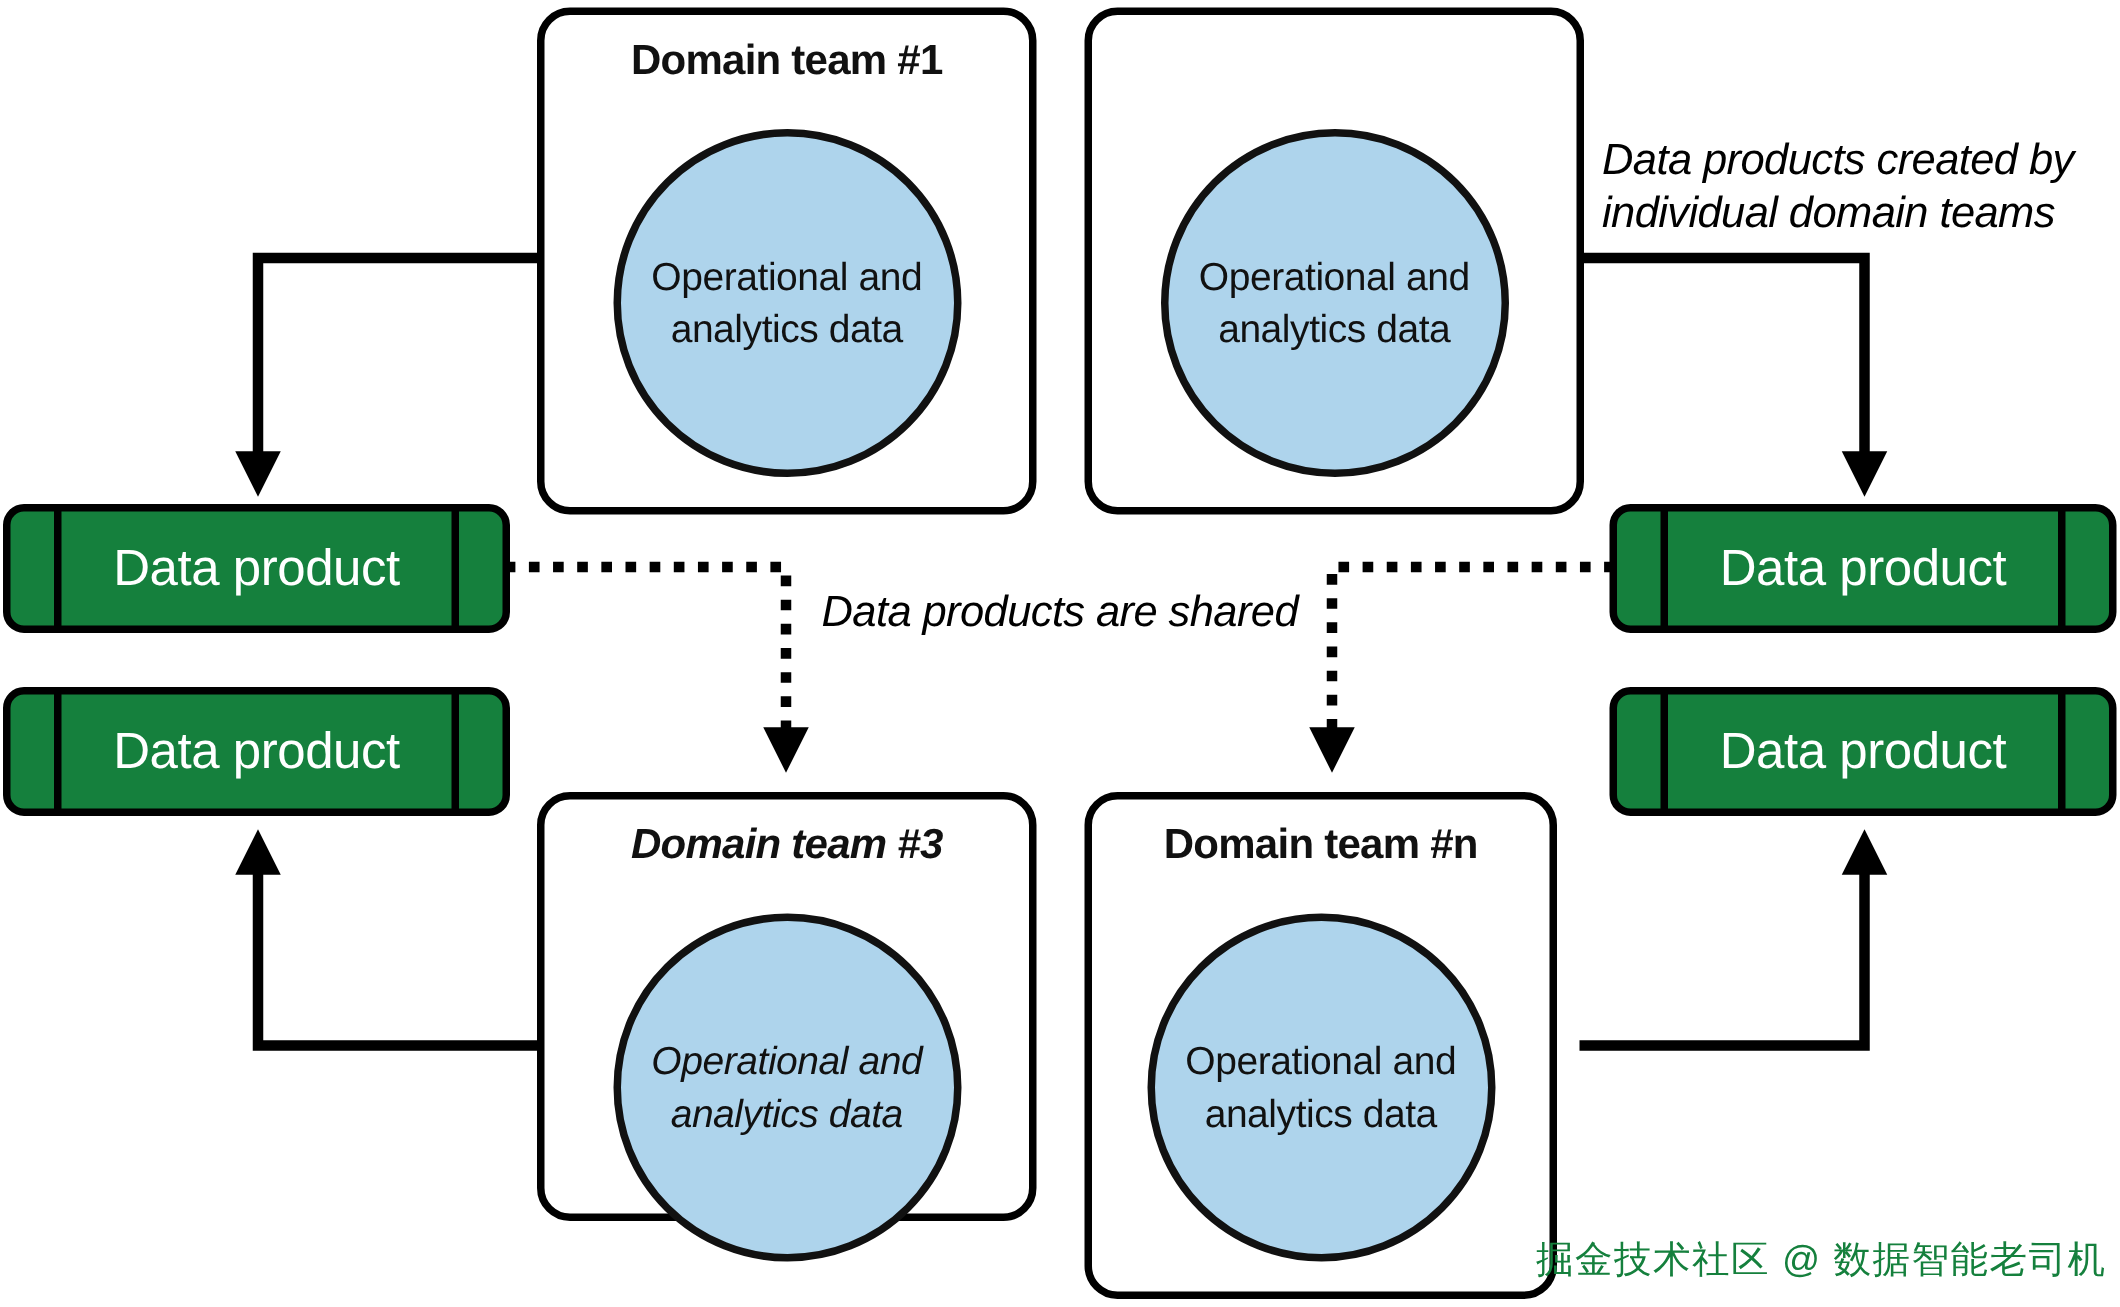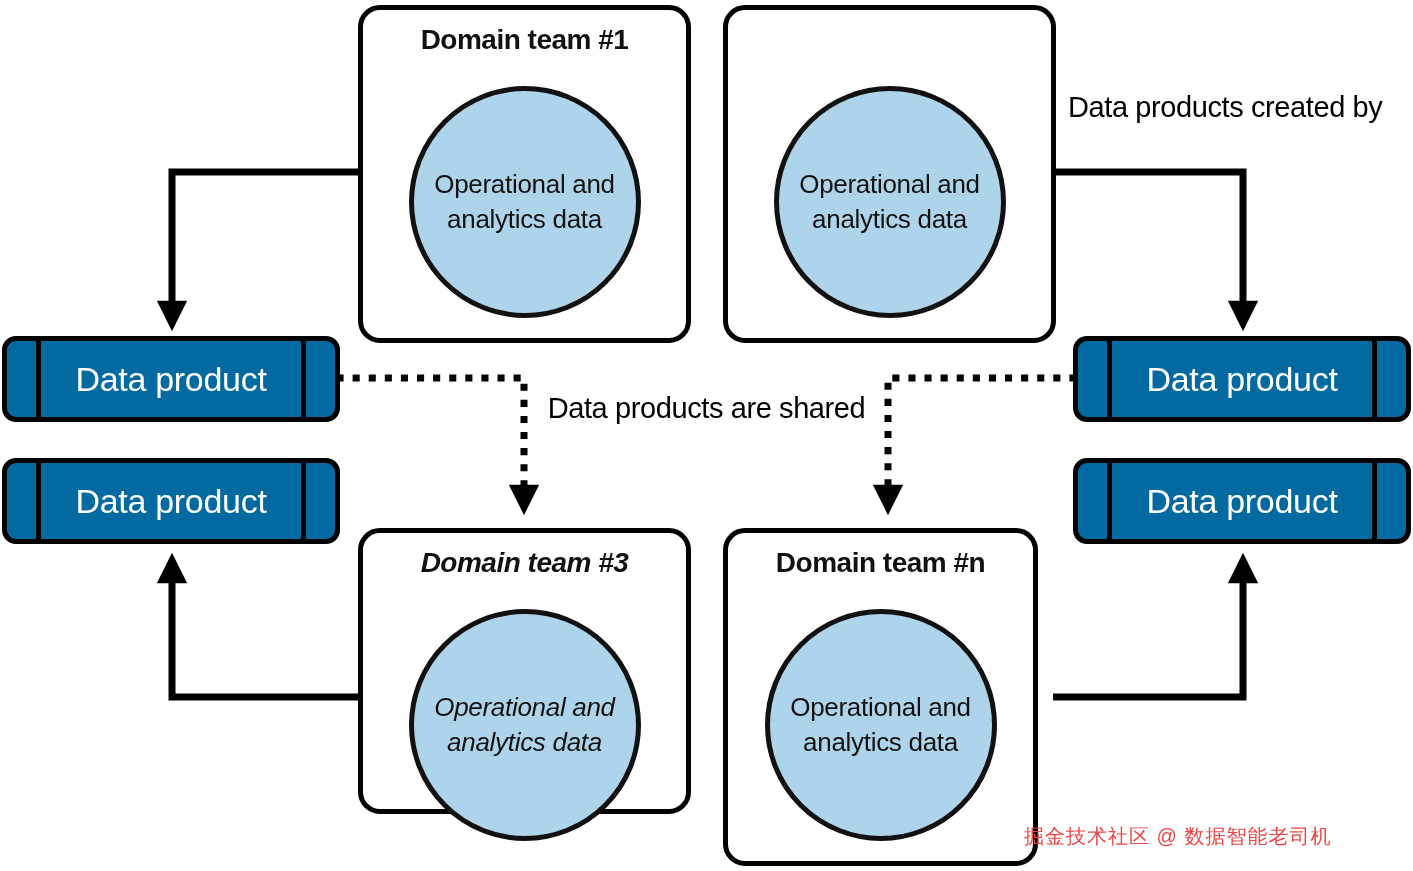--- a/index.html
+++ b/index.html
@@ -66,21 +66,21 @@
     text-align: center;
     letter-spacing: -0.3px;
     padding: 0 10px;
   }
 
   
   .data-product {
     position: absolute;
     box-sizing: border-box;
     height: 86px;
-    background: #0369a1;
+    background: #15803d;
     border: 5px solid #000000;
     border-radius: 14px;
     display: flex;
     align-items: center;
     justify-content: center;
   }
   .data-product .dp-label {
     font-size: 34px;
     color: #ffffff;
     letter-spacing: -0.3px;
@@ -93,33 +93,34 @@
     top: -5px;
     bottom: -5px;
     width: 5px;
     background: #000000;
     z-index: 1;
   }
 
   
   .annotation {
     position: absolute;
+    font-style: italic;
     font-size: 29px;
     line-height: 1.22;
     color: #000000;
     letter-spacing: -0.4px;
   }
   .ann-right { text-align: left; }
   .ann-center { text-align: center; }
 
   
   .watermark {
     position: absolute;
-    font-size: 20px;
-    color: #ef4444;
+    font-size: 25px;
+    color: #15803d;
     white-space: nowrap;
     letter-spacing: 1px;
   }
 </style>
 </head>
 <body>
 
 <div id="canvas">
 
   <svg id="edges" viewBox="0 0 1413 871">
@@ -191,20 +192,21 @@
   </div>
 
   <div class="data-product" style="left:1073px; top:458px; width:338px;">
     <span class="dp-bar" style="left:29px;"></span>
     <span class="dp-bar" style="right:29px;"></span>
     <span class="dp-label">Data product</span>
   </div>
 
   <div class="annotation ann-right" style="left:1068px; top:90px; width:345px;">
     <div>Data products created by</div>
+    <div>individual domain teams</div>
   </div>
 
   <div class="annotation ann-center" style="left:534px; top:391px; width:345px;">
     <div>Data products are shared</div>
   </div>
 
   <div class="watermark" style="left:1024px; top:823px;">掘金技术社区 @ 数据智能老司机</div>
 
 </div>
 

